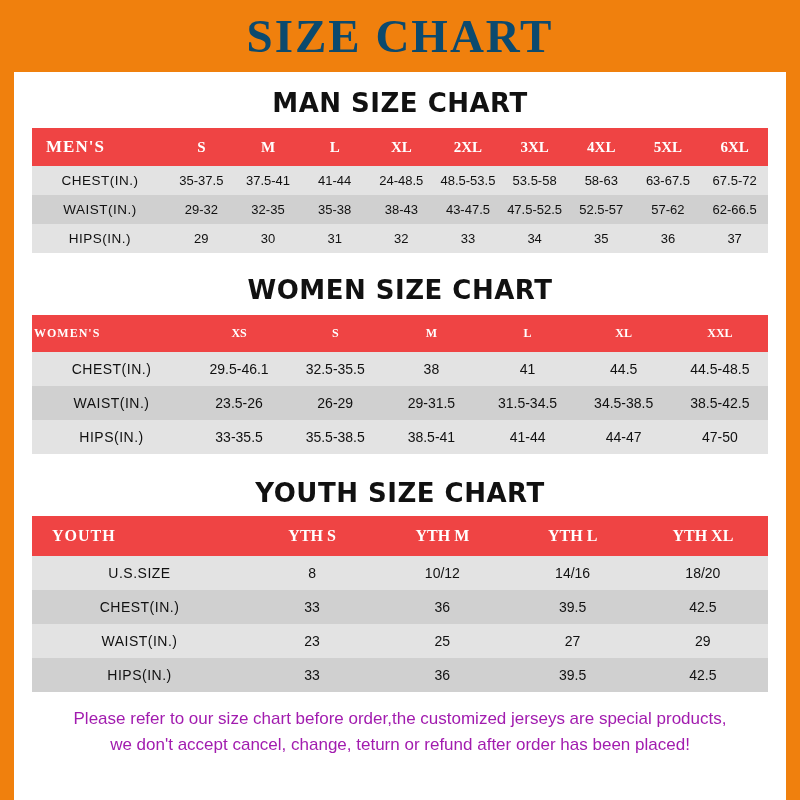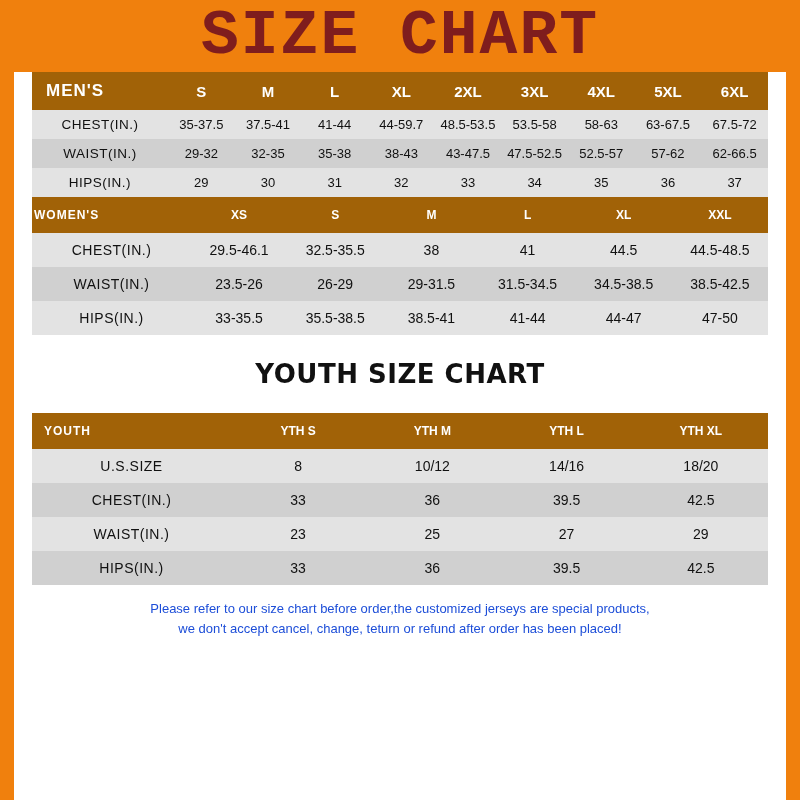--- a/index.html
+++ b/index.html
@@ -23,54 +23,54 @@
     background: #ffffff;
   }
   .banner {
     height: 72px;
     background: #f0800d;
     display: flex;
     align-items: center;
     justify-content: center;
   }
   .banner-title {
-    font-size: 63px;
+    font-size: 47px;
     font-weight: bold;
     letter-spacing: 2px;
-    color: #7f1d1d;
-    font-family: Liberation Mono, monospace;
+    color: #0c4a6e;
+    font-family: Liberation Serif, serif;
   }
   .section {
     padding: 0 18px;
   }
   .section-title {
     text-align: center;
     font-size: 26px;
     font-weight: bold;
     color: #111111;
     font-family: "DejaVu Sans", sans-serif;
     letter-spacing: 0.5px;
   }
   .men-title { margin: 16px 0 10px; }
   .women-title { margin: 22px 0 10px; }
-  .youth-title { margin: 24px 0 24px; }
+  .youth-title { margin: 24px 0 8px; }
 
   table {
     border-collapse: collapse;
     width: 100%;
     table-layout: fixed;
   }
   thead th {
-    background: #a16207;
+    background: #ef4444;
     color: #ffffff;
     font-size: 15px;
     font-weight: bold;
     padding: 9px 2px;
     text-align: center;
-    font-family: Liberation Sans, sans-serif;
+    font-family: Liberation Serif, serif;
   }
   thead th.rowlabel {
     text-align: left;
     padding-left: 14px;
     font-size: 17px;
     letter-spacing: 1px;
   }
   tbody td {
     font-size: 13px;
     color: #111111;
@@ -86,45 +86,46 @@
     margin-left: 48px;
   }
   tbody tr.odd td { background: #e3e3e3; }
   tbody tr.even td { background: #d0d0d0; }
 
   .men-table thead th.rowlabel { width: 120px; }
   .women-table thead th.rowlabel { width: 155px; }
   .youth-table thead th.rowlabel { width: 175px; }
 
   .youth-table tbody td { font-size: 14px; padding: 9px 2px; }
-  .youth-table thead th { font-size: 12px; padding: 11px 12px; }
+  .youth-table thead th { font-size: 16px; padding: 11px 20px; }
   .women-table tbody td { font-size: 14px; padding: 9px 2px; }
   .women-table thead th { font-size: 12px; padding: 11px 2px; }
 
   .footer-note {
     margin-top: 14px;
     padding: 0 22px;
     text-align: center;
-    color: #1d4ed8;
-    font-size: 13px;
+    color: #a21caf;
+    font-size: 17px;
     line-height: 1.5;
     font-family: "Liberation Sans", sans-serif;
   }
   .footer-note div { white-space: nowrap; }
 </style>
 </head>
 <body>
 
 <div class="page">
 
   <div class="banner">
     <div class="banner-title">SIZE CHART</div>
   </div>
 
   <div class="section">
+    <div class="section-title men-title">MAN SIZE CHART</div>
     <table class="men-table">
       <thead>
         <tr>
           <th class="rowlabel">MEN'S</th>
           <th>S</th>
           <th>M</th>
           <th>L</th>
           <th>XL</th>
           <th>2XL</th>
           <th>3XL</th>
@@ -132,21 +133,21 @@
           <th>5XL</th>
           <th>6XL</th>
         </tr>
       </thead>
       <tbody>
         <tr class="odd">
           <td class="rowlabel">CHEST(IN.)</td>
           <td>35-37.5</td>
           <td>37.5-41</td>
           <td>41-44</td>
-          <td>44-59.7</td>
+          <td>24-48.5</td>
           <td>48.5-53.5</td>
           <td>53.5-58</td>
           <td>58-63</td>
           <td>63-67.5</td>
           <td>67.5-72</td>
         </tr>
         <tr class="even">
           <td class="rowlabel">WAIST(IN.)</td>
           <td>29-32</td>
           <td>32-35</td>
@@ -168,20 +169,21 @@
           <td>34</td>
           <td>35</td>
           <td>36</td>
           <td>37</td>
         </tr>
       </tbody>
     </table>
   </div>
 
   <div class="section">
+    <div class="section-title women-title">WOMEN SIZE CHART</div>
     <table class="women-table">
       <thead>
         <tr>
           <th class="rowlabel">WOMEN'S</th>
           <th>XS</th>
           <th>S</th>
           <th>M</th>
           <th>L</th>
           <th>XL</th>
           <th>XXL</th>

